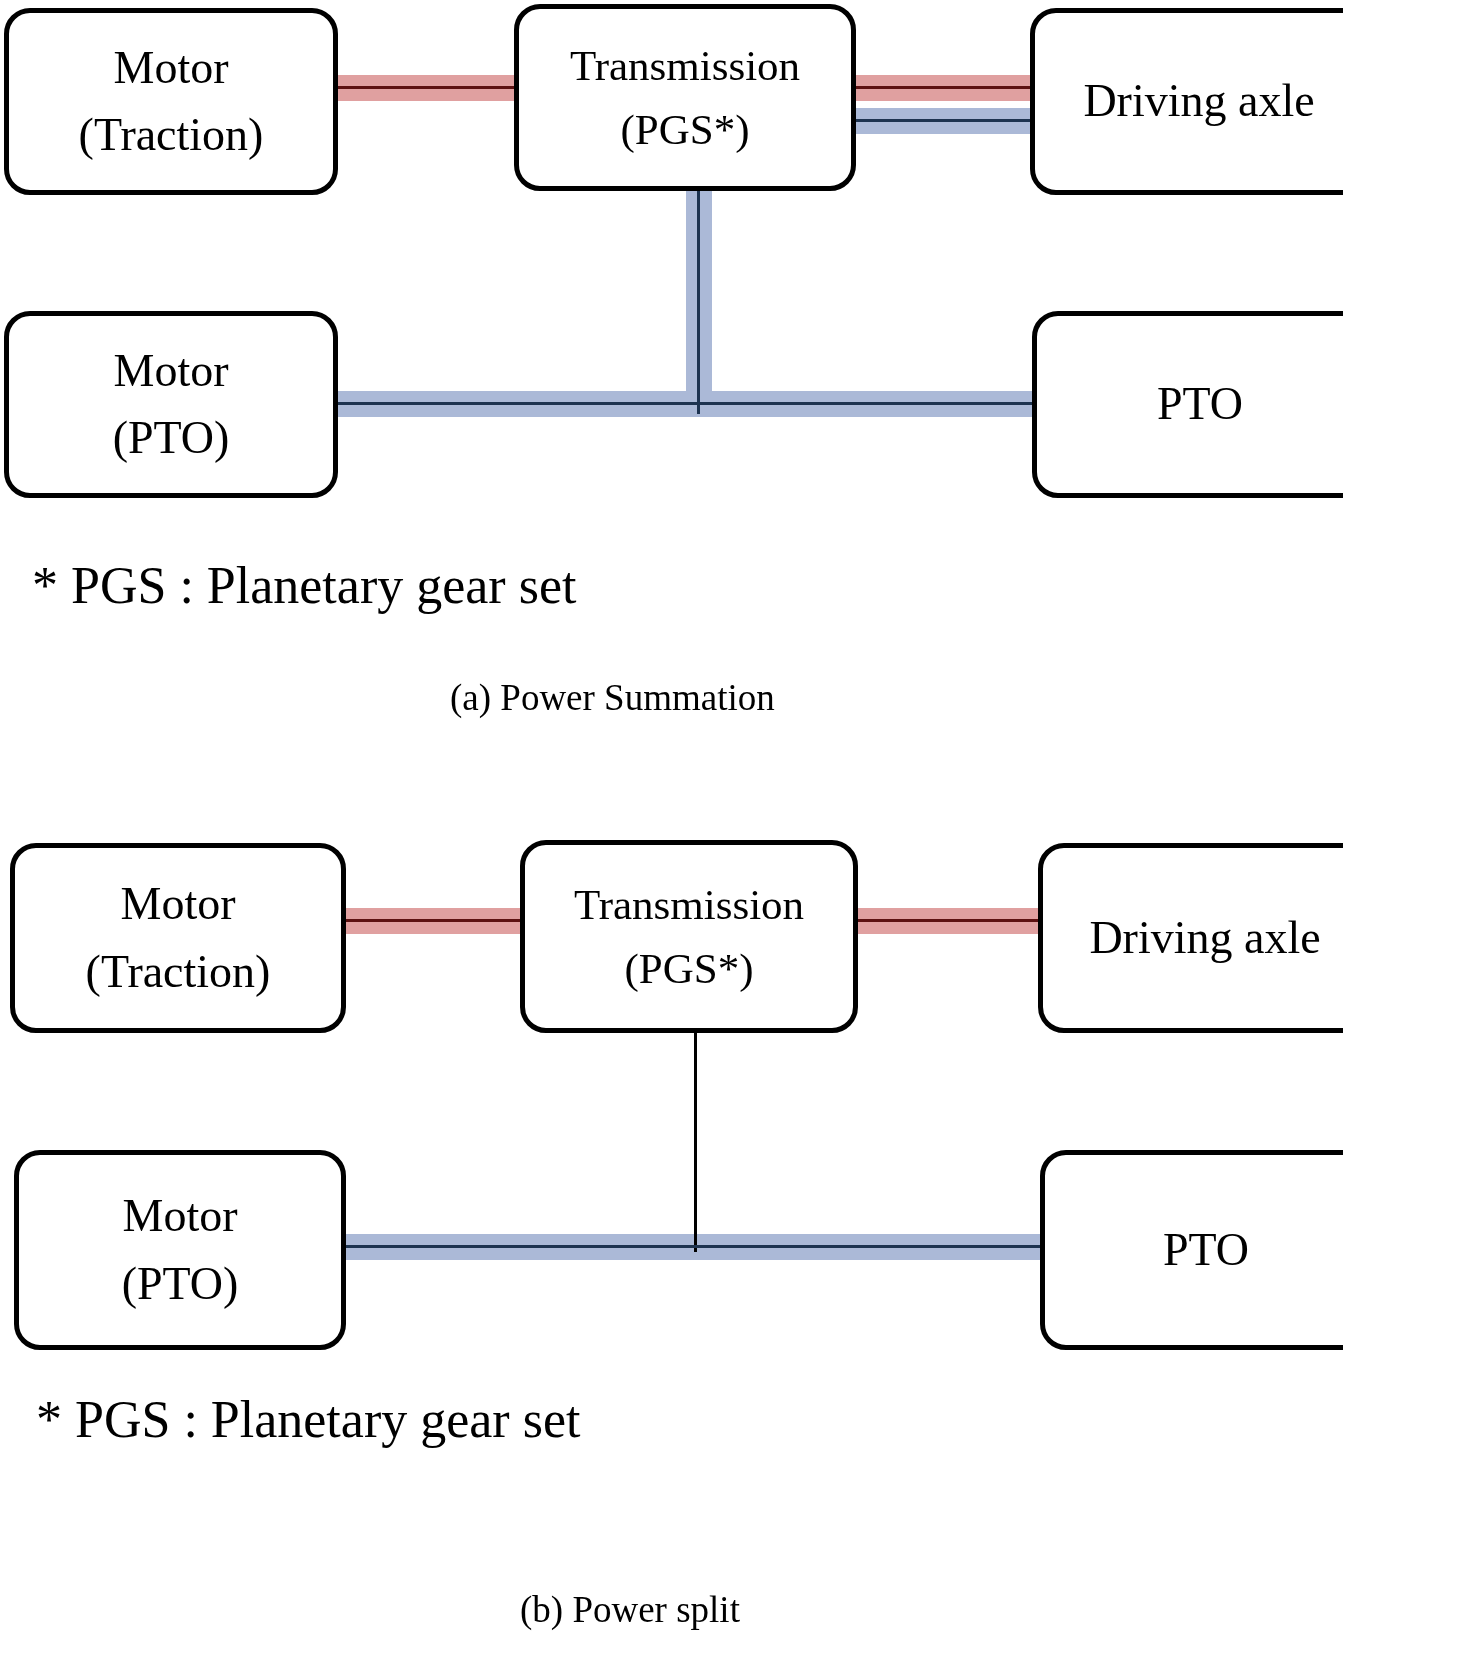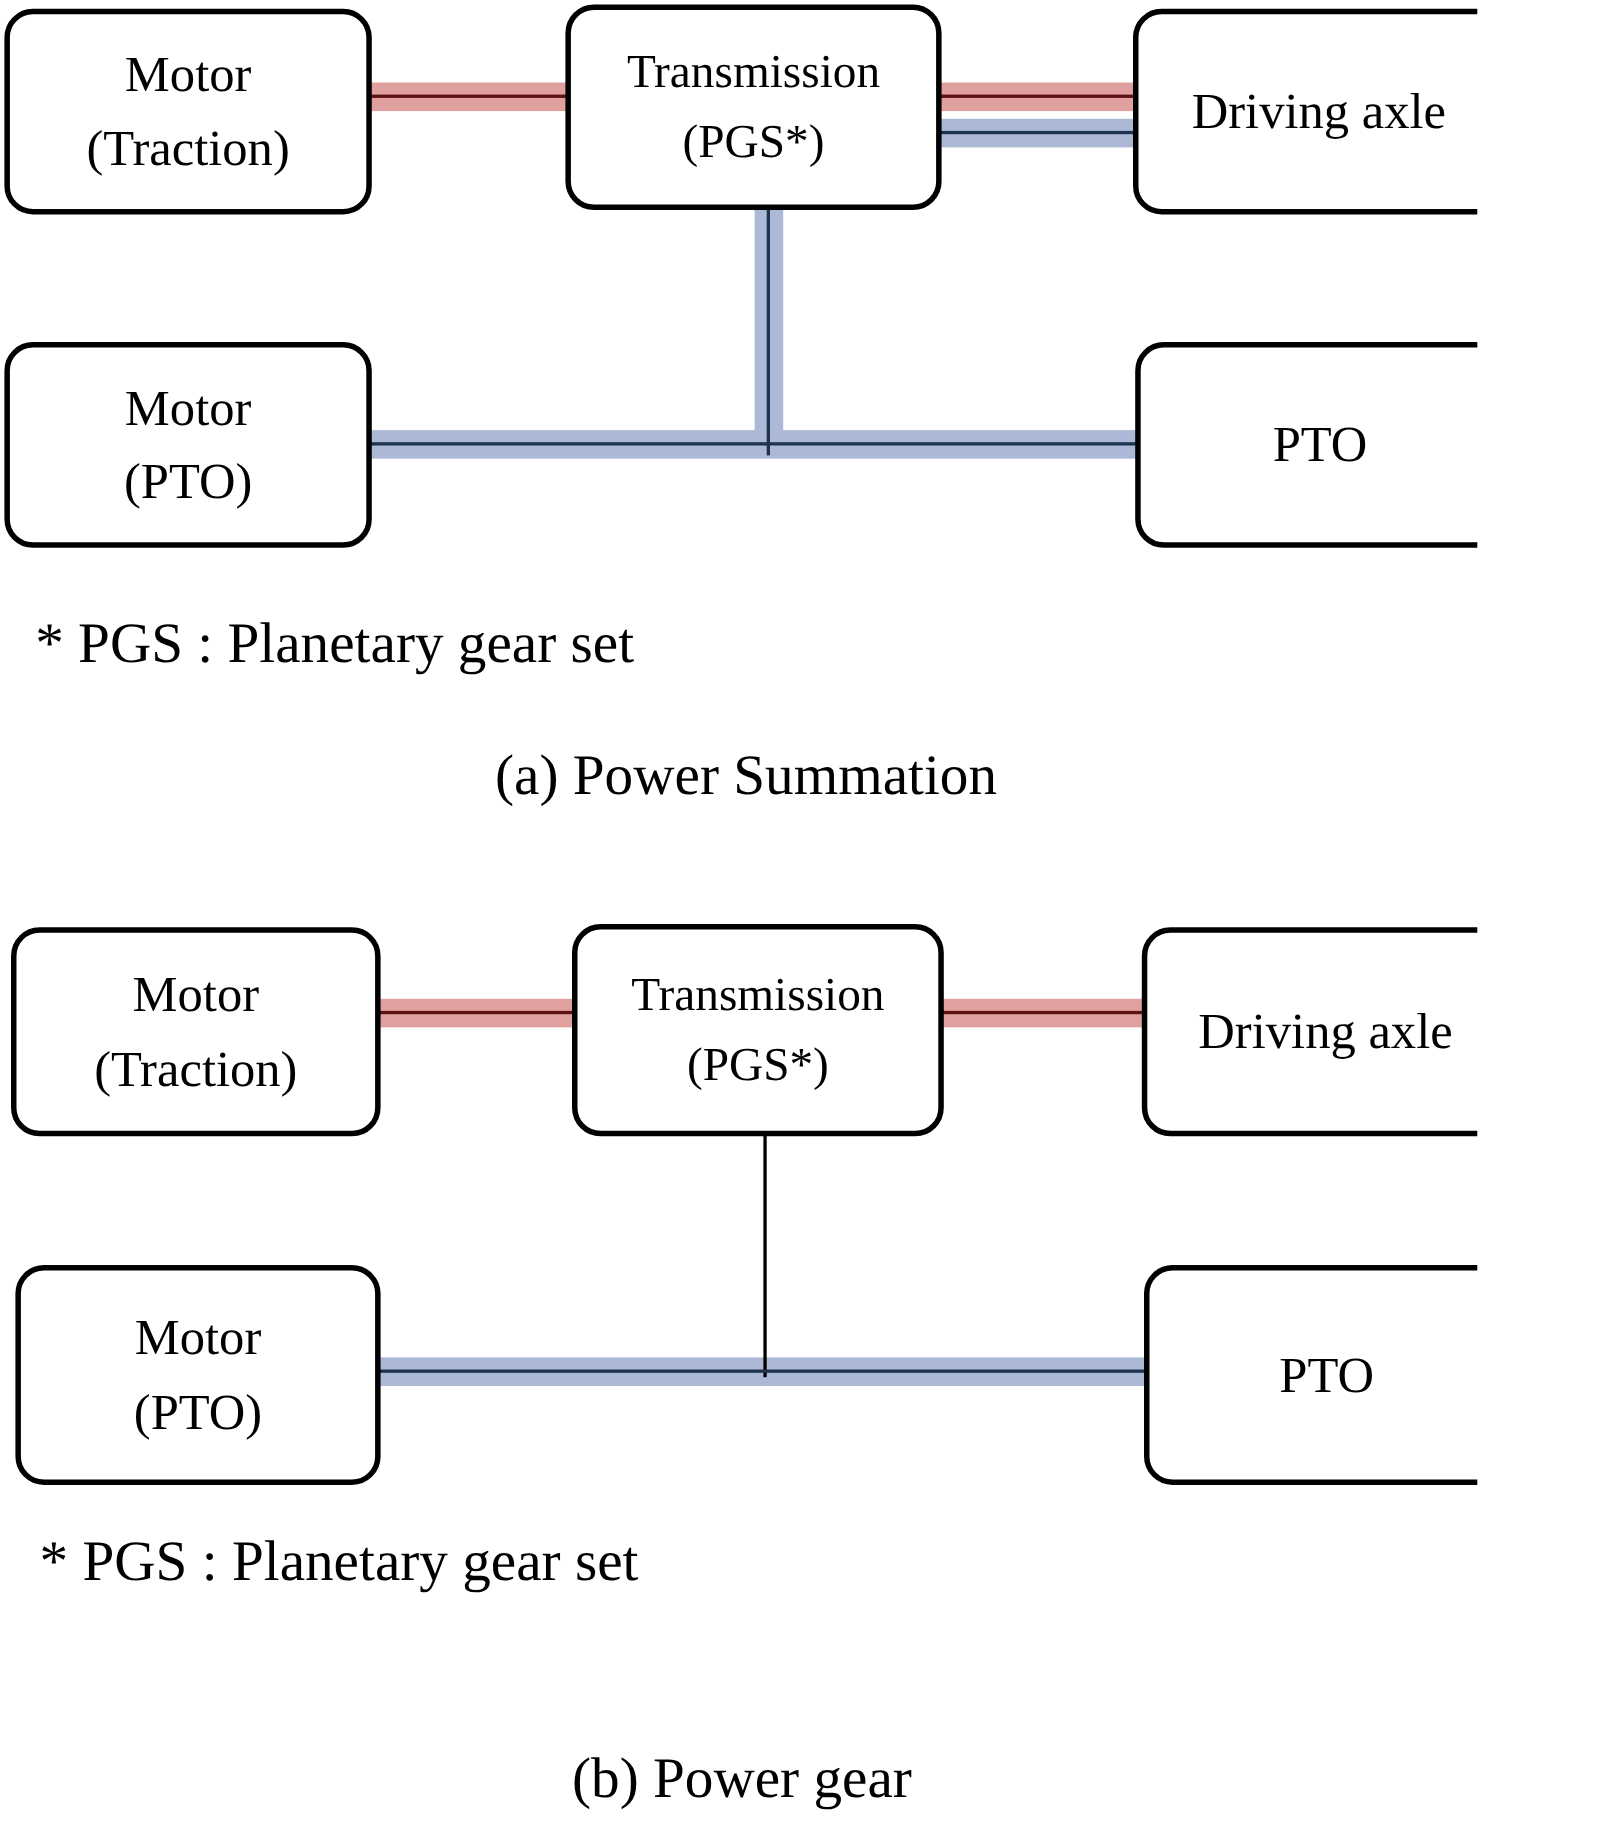--- a/index.html
+++ b/index.html
@@ -63,21 +63,21 @@
   .wire.dknavy { background: #1d3350; }
   .wire.black  { background: #000000; }
 
   
   .ftext {
     position: absolute;
     white-space: nowrap;
     z-index: 50;
   }
   .footnote { font-size: 52px; }
-  .caption  { font-size: 52px; }
+  .caption  { font-size: 37px; }
 </style>
 </head>
 <body>
 
 <div id="page">
 
   <div>
 
     <div class="band h red" style="left:330px; top:75px;  width:702px;"></div>
     <div class="wire h dkred" style="left:330px; top:86px;  width:702px;"></div>
@@ -147,16 +147,16 @@
       <span class="line l1">Motor</span>
       <span class="line l2">(PTO)</span>
     </div>
 
     <div class="node" style="left:1040px; top:1150px; width:332px; height:200px; font-size:46px;">
       <span class="line">PTO</span>
     </div>
 
     <div class="ftext footnote" style="left:36px; top:1390px;">* PGS : Planetary gear set</div>
 
-    <div class="ftext caption" style="left:520px; top:1588px;">(b) Power gear</div>
+    <div class="ftext caption" style="left:520px; top:1588px;">(b) Power split</div>
   </div>
 
 </div>
 
 </body></html>

